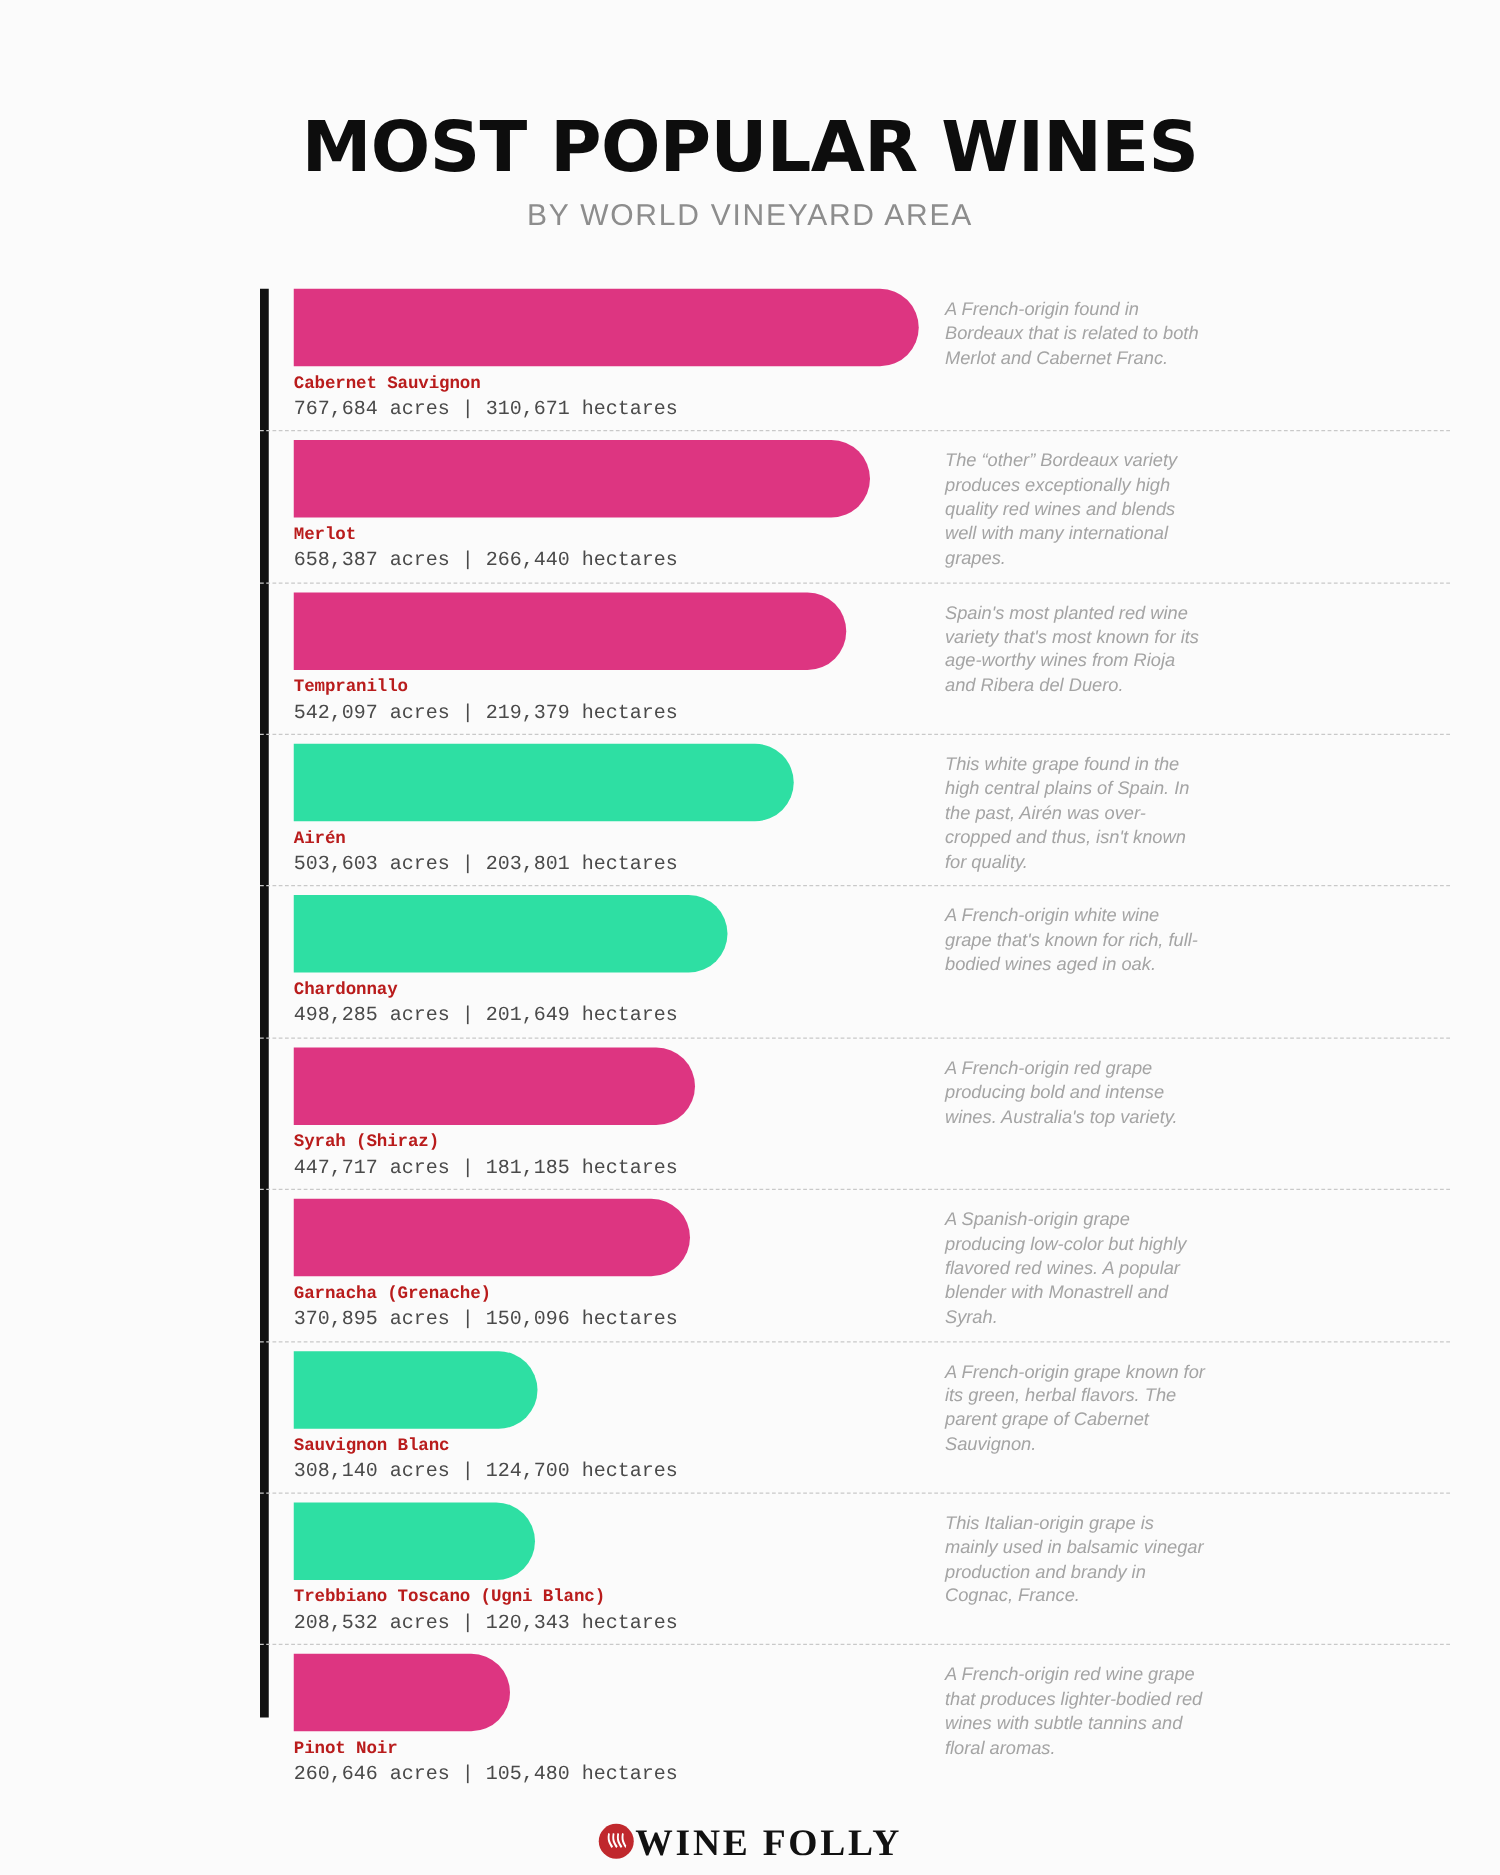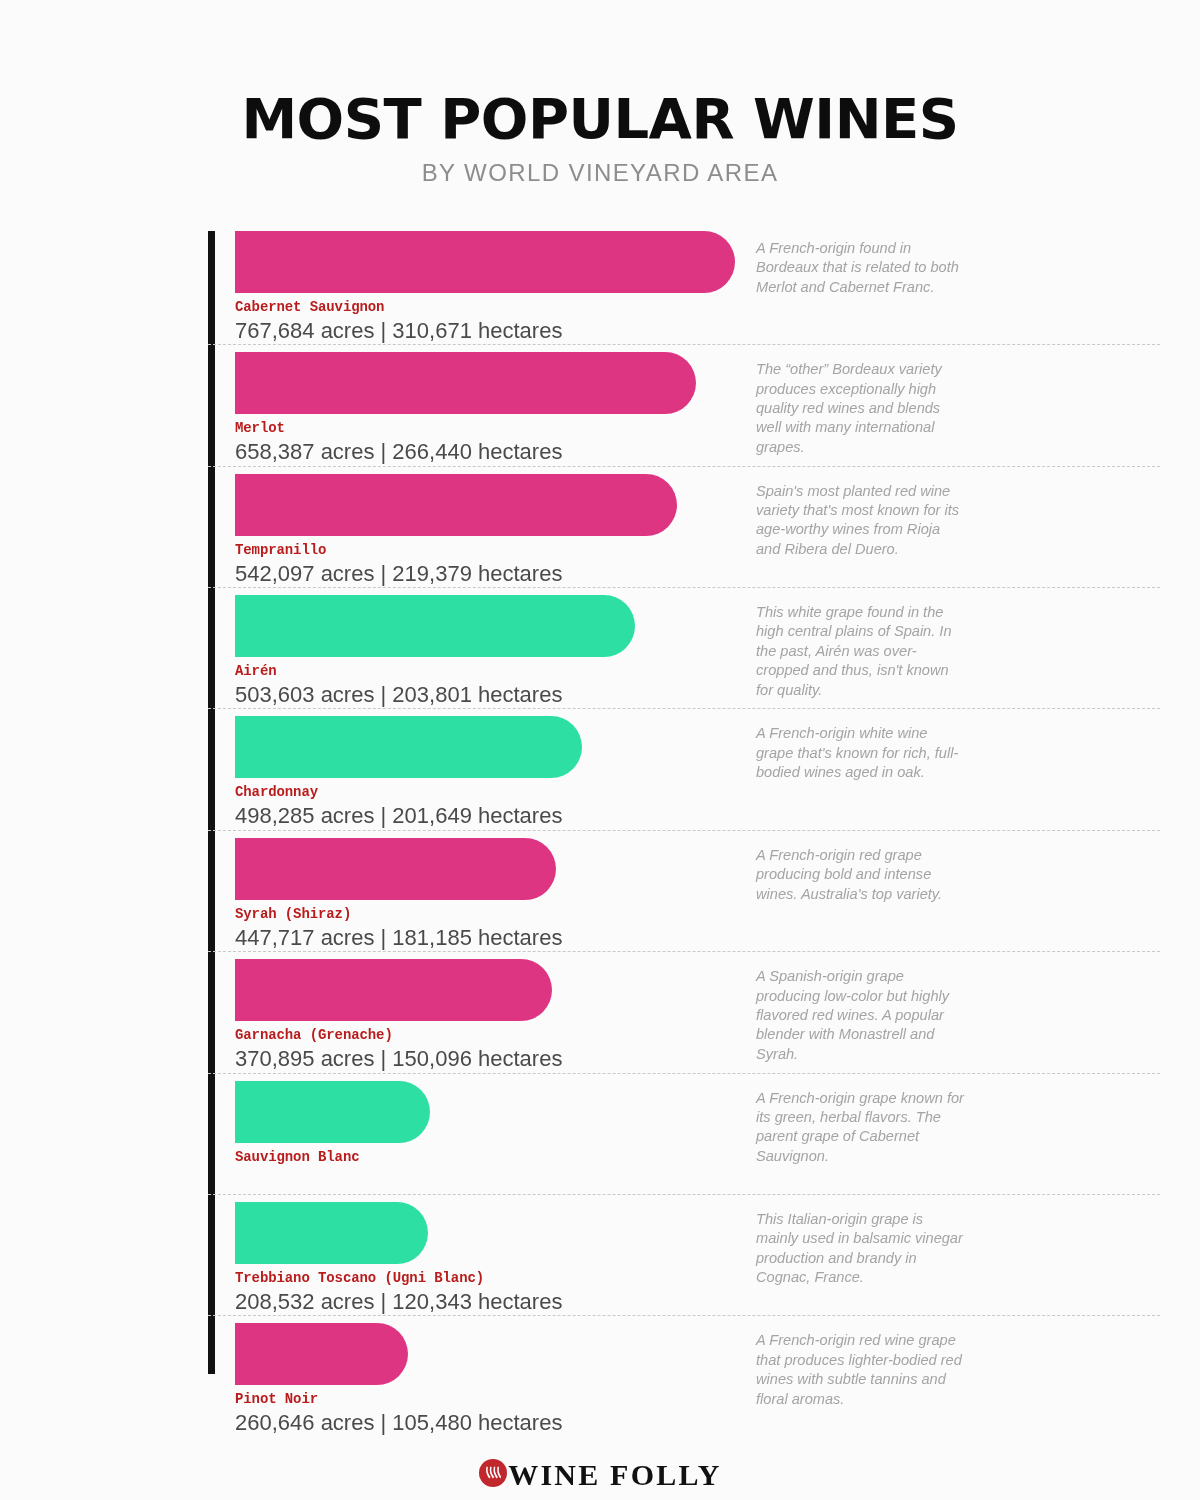--- a/index.html
+++ b/index.html
@@ -80,22 +80,22 @@
   .label {
     font-family: Liberation Mono, monospace;
     font-size: 14px;
     font-weight: 700;
     color: #b91c1c;
     letter-spacing: -0.1px;
     margin-top: 6px;
     white-space: nowrap;
   }
   .stats {
-    font-family: Liberation Sans, sans-serif;
-    font-size: 22px;
+    font-family: Liberation Mono, monospace;
+    font-size: 16px;
     font-weight: 400;
     color: #4a4a4a;
     margin-top: 3px;
     white-space: nowrap;
   }
 
   .desc {
     position: absolute;
     left: 548px;
     top: 8px;
@@ -183,20 +183,21 @@
         </div>
         <div class="row">
           <div class="bar red" style="width: 317px; background: rgb(221, 53, 129);"></div>
           <div class="label">Garnacha (Grenache)</div>
           <div class="stats">370,895 acres | 150,096 hectares</div>
           <div class="desc">A Spanish-origin grape producing low-color but highly flavored red wines. A popular blender with Monastrell and Syrah.</div>
         </div>
         <div class="row">
           <div class="bar white" style="width: 195px; background: rgb(46, 223, 163);"></div>
           <div class="label">Sauvignon Blanc</div>
+          <div class="stats">308,140 acres | 124,700 hectares</div>
           <div class="desc">A French-origin grape known for its green, herbal flavors. The parent grape of Cabernet Sauvignon.</div>
         </div>
         <div class="row">
           <div class="bar white" style="width: 193px; background: rgb(46, 223, 163);"></div>
           <div class="label">Trebbiano Toscano (Ugni Blanc)</div>
           <div class="stats">208,532 acres | 120,343 hectares</div>
           <div class="desc">This Italian-origin grape is mainly used in balsamic vinegar production and brandy in Cognac, France.</div>
         </div>
         <div class="row">
           <div class="bar red" style="width: 173px; background: rgb(221, 53, 129);"></div>

